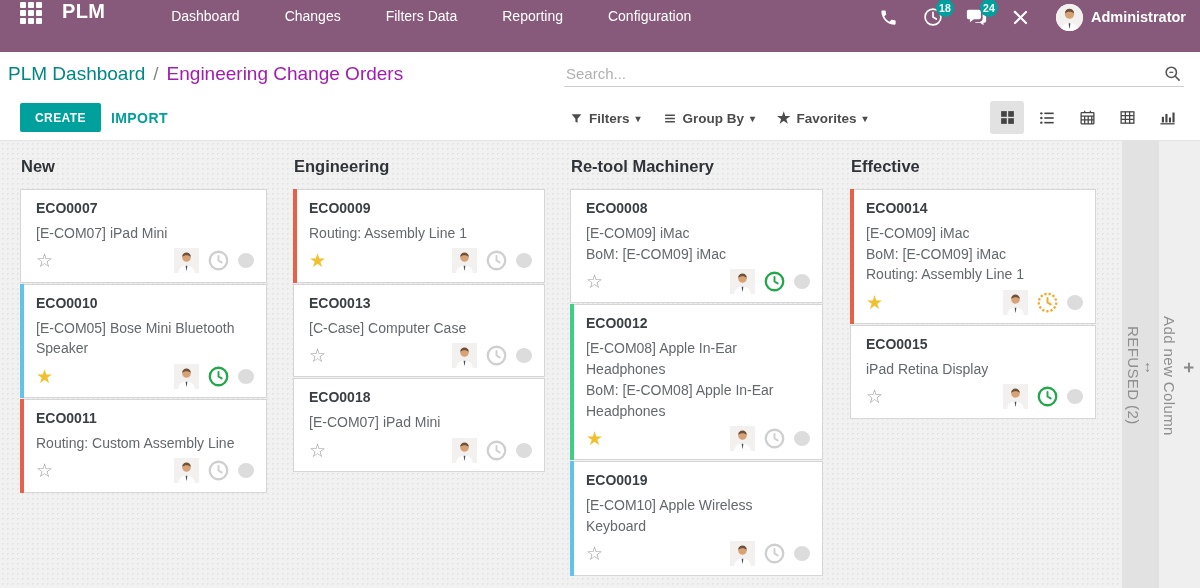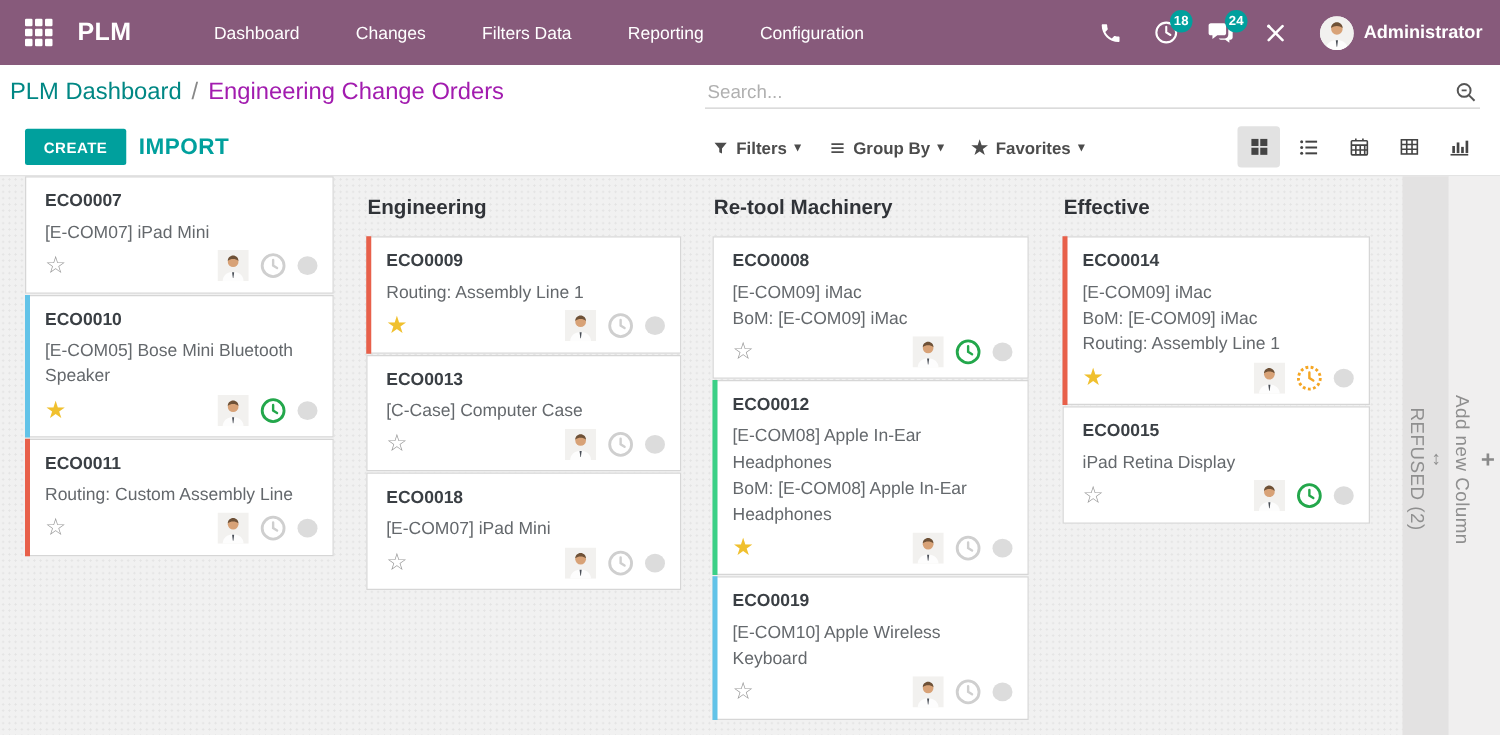--- a/index.html
+++ b/index.html
@@ -2,21 +2,21 @@
 <html style="--nav-bg: #875A7B; --teal: #00A09D; --link-teal: #008784; --accent-red: #e8604a; --accent-blue: #62c3e8; --accent-green: #3bd086; --star-gold: #f0c02e; --clock-gray: #cfcfcf; --clock-green: #23a74b; --clock-orange: #f5a623;"><head>
 <meta charset="utf-8">
 <style>
   * { margin:0; padding:0; box-sizing:border-box; }
   html,body { width:1200px; height:588px; overflow:hidden; background:#fff;
               font-family:"Liberation Sans", sans-serif; }
   .screen { position:relative; width:1200px; height:588px; }
 
   
   .topnav { position:absolute; top:0; left:0; right:0; height:52px;
-            background:var(--nav-bg,#875A7B); display:flex; align-items:center;
+            background:var(--nav-bg,#875A7B); display:flex; align-items:flex-start;
             color:#fff; padding:0 14px; }
   .apps-btn { width:26px; height:26px; display:grid; grid-template-columns:repeat(3,6px);
               grid-template-rows:repeat(3,6px); gap:2px; background:none; border:none;
               cursor:pointer; margin:0 4px; align-content:center; justify-content:center; }
   .apps-btn span { background:#fff; border-radius:1px; }
   .brand { font-size:20px; font-weight:bold; margin:0 12px 0 14px; letter-spacing:.3px; cursor:pointer; }
   .menu { display:flex; margin-left:42px; gap:21px; }
   .menu a { color:#fff; font-size:14px; text-decoration:none; padding:8px 12px; cursor:pointer; white-space:nowrap; }
   .nav-right { margin-left:auto; display:flex; align-items:center; gap:10px; }
   .nav-ic { position:relative; width:34px; height:34px; border:none; background:none;
@@ -43,21 +43,21 @@
   .searchbox input::placeholder { color:#b0b0b0; }
   .search-ic { border:none; background:none; cursor:pointer; display:flex; }
 
   
   .control-row { position:absolute; top:96px; left:0; right:0; height:44px; background:#fff; }
   .btn-create { position:absolute; left:20px; top:7px; height:29px; padding:0 15px;
                 background:var(--teal,#00A09D); color:#fff; border:none; border-radius:2px;
                 font-size:12px; font-weight:bold; letter-spacing:.4px; cursor:pointer;
                 font-family:"Liberation Sans",sans-serif; }
   .btn-import { position:absolute; left:101px; top:7px; height:29px; padding:0 10px; background:none;
-                border:none; color:var(--teal,#00A09D); font-size:18px; font-weight:bold;
+                border:none; color:var(--teal,#00A09D); font-size:14px; font-weight:bold;
                 letter-spacing:.4px; cursor:pointer; font-family:"Liberation Sans",sans-serif; }
   .dropdowns { position:absolute; left:570px; top:0; height:44px; display:flex; align-items:center; gap:22px; }
   .dd { display:flex; align-items:center; gap:6px; border:none; background:none; cursor:pointer;
         font-size:13.5px; font-weight:bold; color:#4c4c4c; font-family:Liberation Sans, sans-serif; }
   .dd .caret { font-size:10px; color:#4c4c4c; }
   .views { position:absolute; right:16px; top:5px; display:flex; align-items:center; gap:6px; }
   .view-btn { width:34px; height:33px; display:flex; align-items:center; justify-content:center;
               border:none; background:none; border-radius:3px; cursor:pointer; }
   .view-btn.active { background:#e2e2e2; }
 
@@ -251,20 +251,21 @@
             <rect x="19" y="5" width="3" height="14"></rect>
             <rect x="2" y="20" width="20" height="1.8"></rect>
           </svg>
       </button>
     </div>
   </div>
 
   <div class="board-wrap">
     <div id="kanban-board">
   <div class="kcolumn" style="left: 20px; width: 247px;">
+    <div class="kcol-title">New</div>
     <div>
   <div class="kcard">
 
     <div class="kname">ECO0007</div>
     <div class="klines">
                 <div>[E-COM07] iPad Mini</div>
               </div>
     <div class="kfooter">
       <span class="star">☆</span>
       <span class="right">

